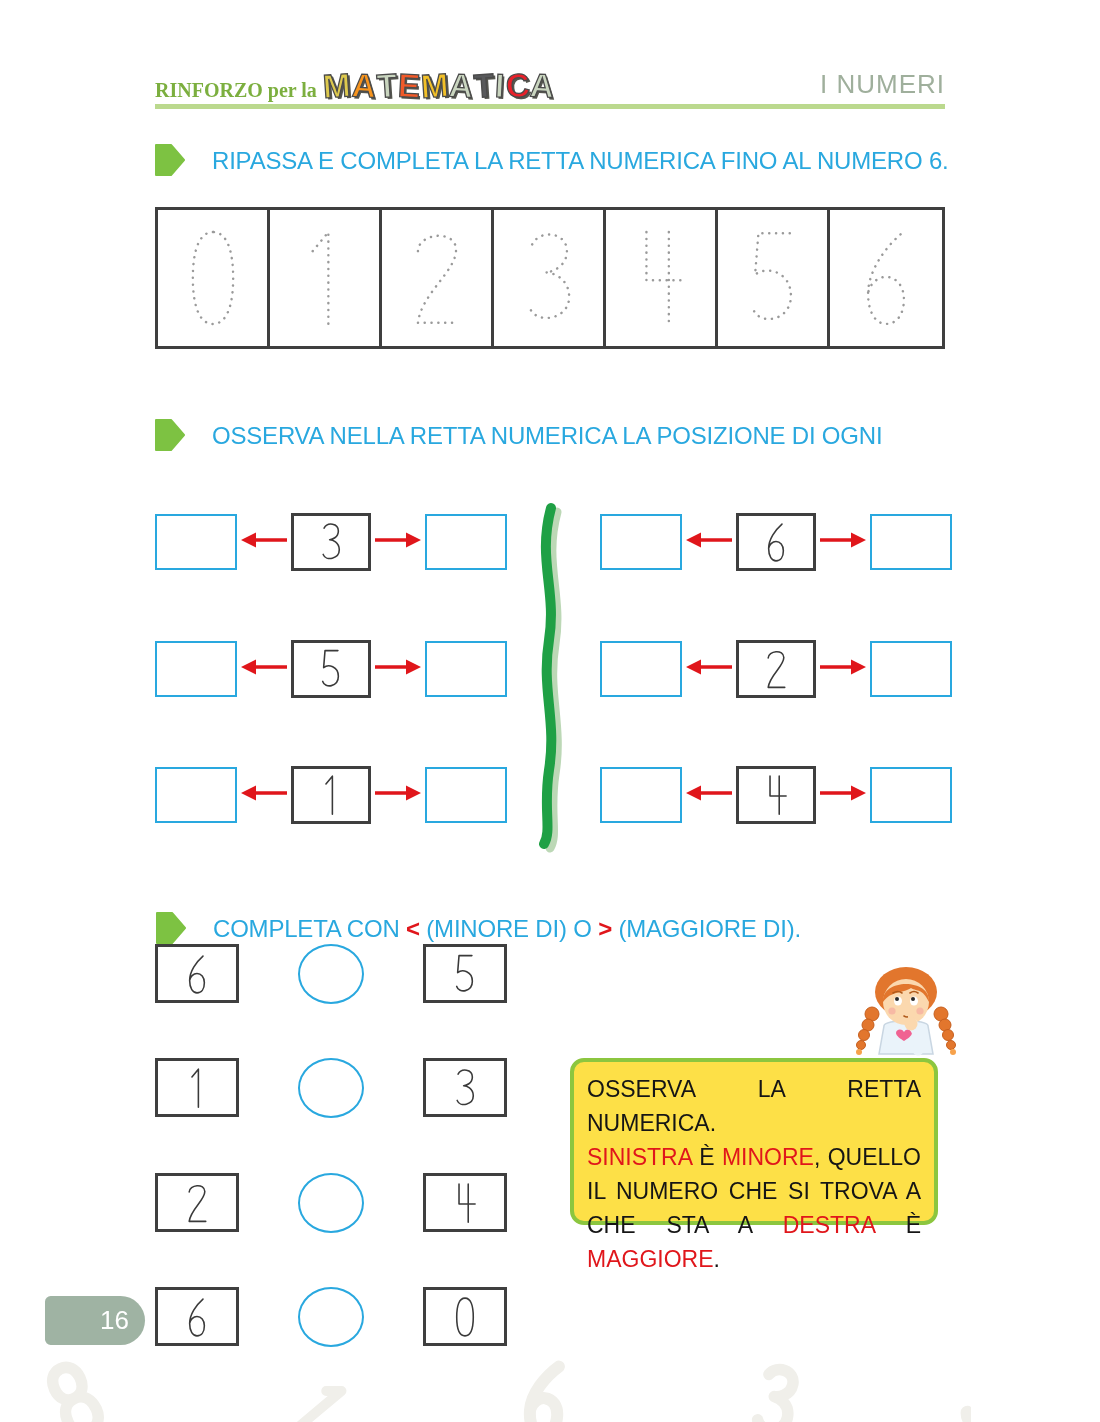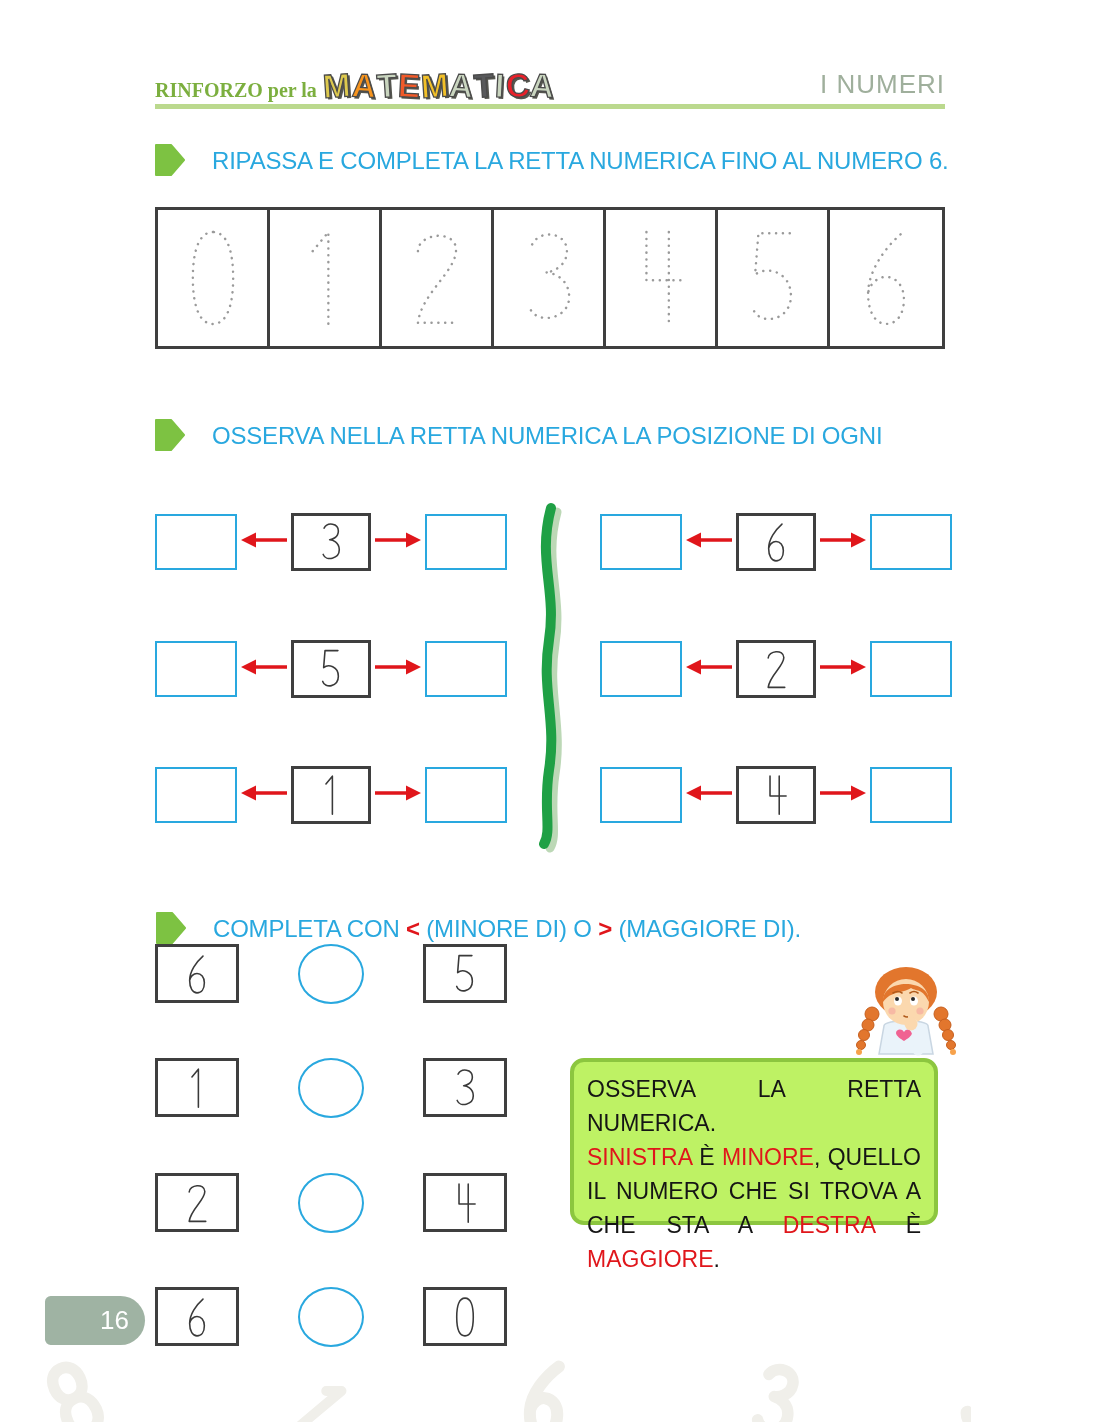--- a/index.html
+++ b/index.html
@@ -43,21 +43,21 @@
   
   .ex3-row{position:absolute;left:155px;width:352px;height:59px;display:flex;
            align-items:center;justify-content:space-between;}
   .compare-box{width:78px;height:53px;border:3px solid #3f3f3f;background:#fff;
                display:flex;align-items:center;justify-content:center;}
   .compare-circle{width:62px;height:56px;border:2.5px solid #29A8DF;border-radius:50%;background:#fff;}
 
   
   #hint-box{position:absolute;left:570px;top:1058px;width:368px;height:167px;
             box-sizing:border-box;border:4px solid #8CC63F;border-radius:14px;
-            background:#bef264;padding:10px 13px 8px 13px;z-index:1;}
+            background:#fde047;padding:10px 13px 8px 13px;z-index:1;}
   .hint-line{font-size:23px;line-height:34px;color:#151515;
              text-align:justify;text-align-last:justify;white-space:normal;}
   .hint-red{color:#E0161B;}
   #girl{position:absolute;left:848px;top:962px;z-index:2;}
 
   
   #page-tab{position:absolute;left:45px;top:1296px;width:100px;height:49px;
             background:#9FB3A3;border-radius:6px 26px 26px 6px;
             display:flex;align-items:center;justify-content:flex-end;
             padding-right:16px;box-sizing:border-box;}

